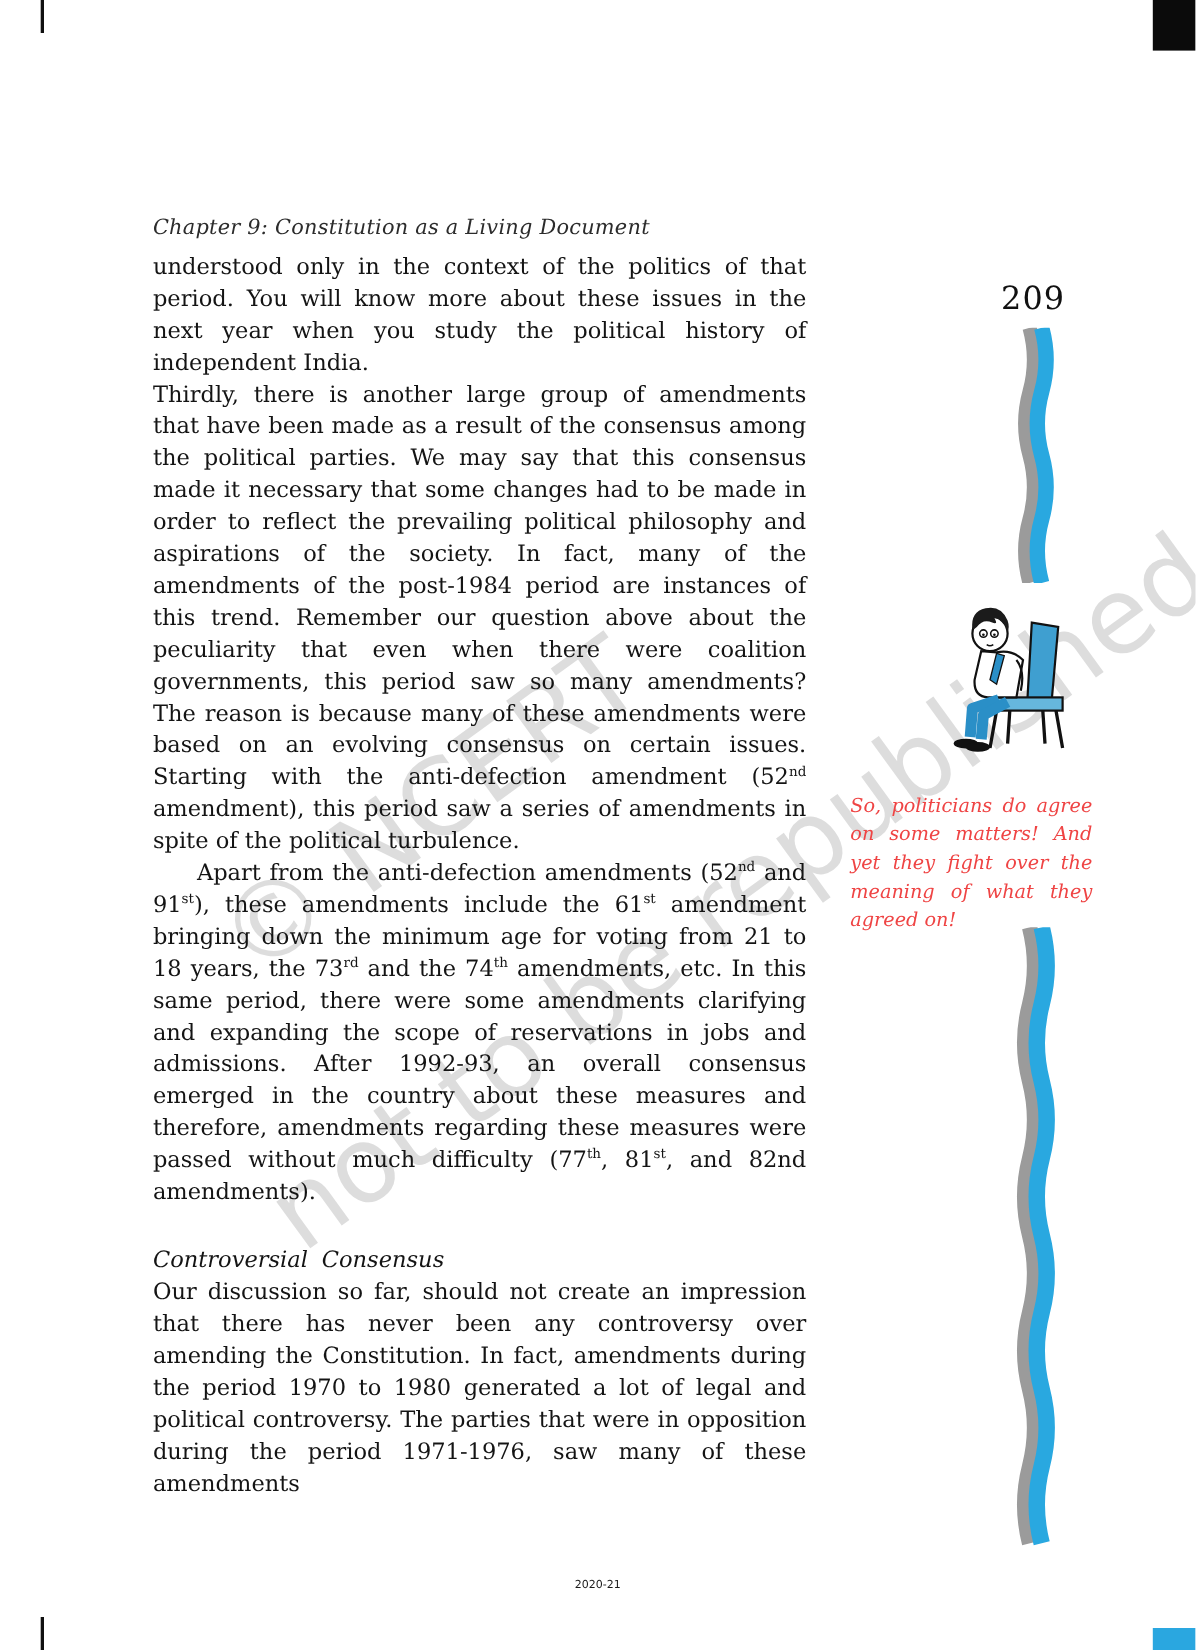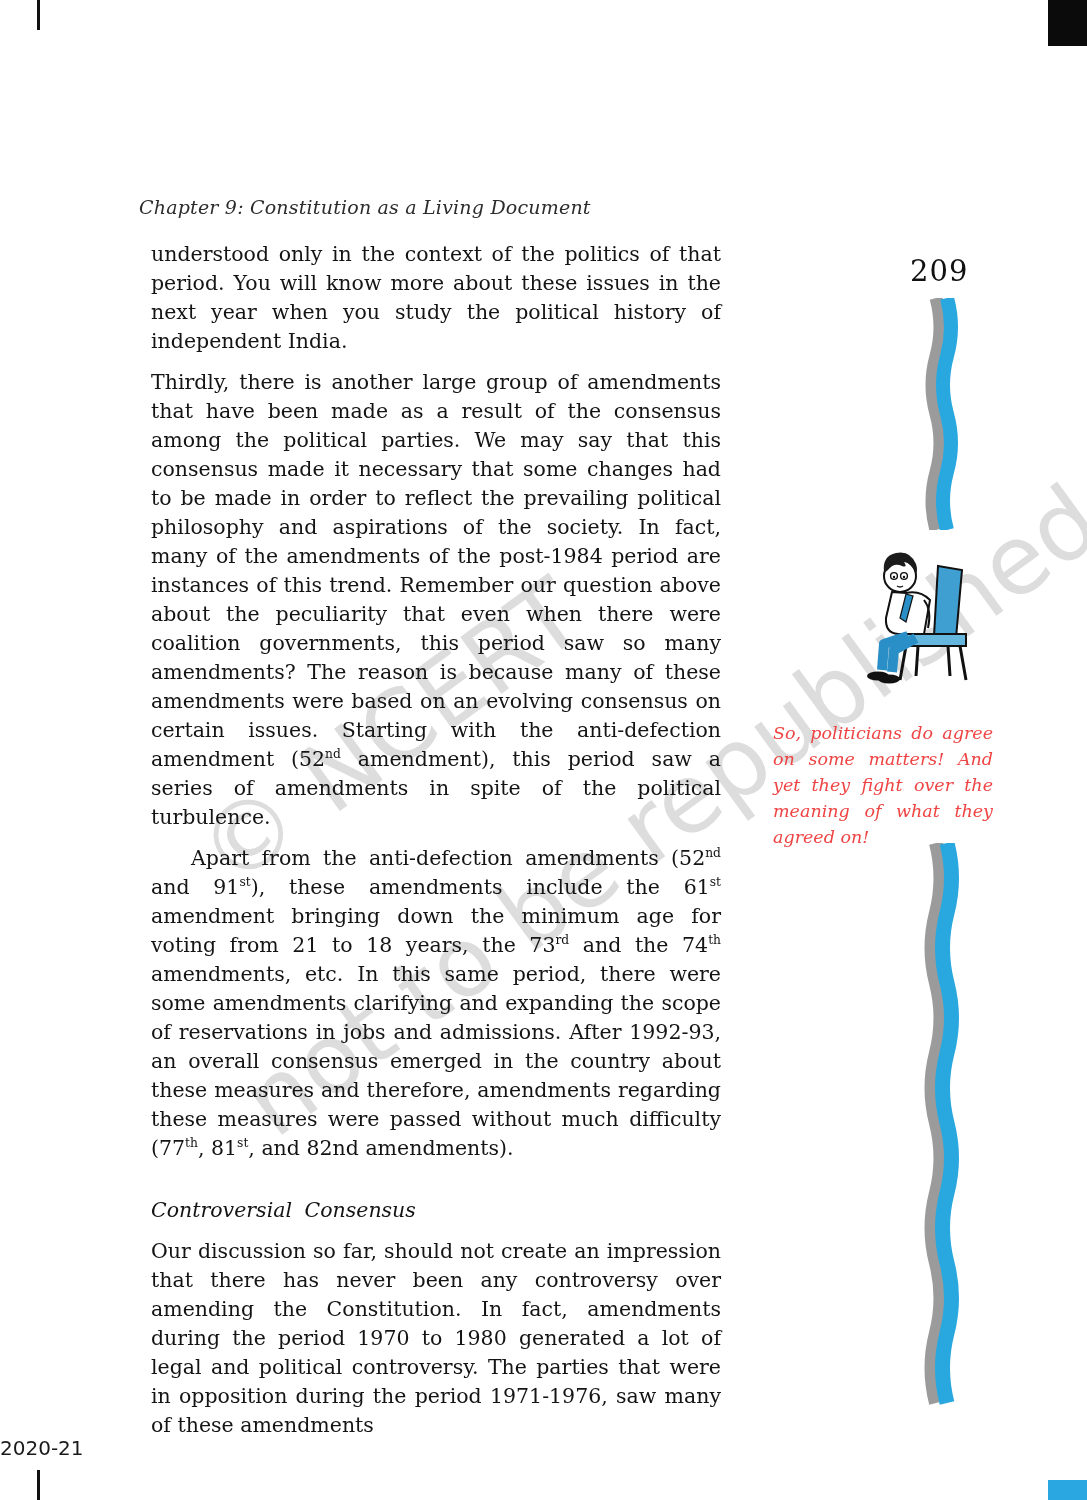--- a/index.html
+++ b/index.html
@@ -26,21 +26,21 @@
   .page-number {
     position:absolute; left:910px; top:254px;
     font-size:29px; letter-spacing:1px; color:#111;
   }
 
   
   .body-col {
     position:absolute; left:139px; top:228px; width:594px;
     font-size:20.5px; line-height:29px; text-align:justify; color:#141414;
   }
-  .para { margin:12px; }
+  .para { margin:0; }
   .section-heading { font-style:italic; margin-top:33px; word-spacing:6px; }
   .indent { text-indent:40px; }
   sup { font-size:0.6em; line-height:0; vertical-align:super; }
 
   
   .ribbon-short { position:absolute; left:916px; top:298px; }
   .ribbon-long  { position:absolute; left:916px; top:843px; }
   .illustration { position:absolute; left:848px; top:538px; }
   .caption {
     position:absolute; left:773px; top:720px; width:220px;
@@ -54,22 +54,22 @@
     transform:rotate(-36deg);
     font-family:"DejaVu Sans", sans-serif;
     font-size:96px; line-height:228px;
     color:rgba(150,150,150,0.32);
     white-space:nowrap; pointer-events:none; user-select:none;
   }
   .watermark .wm-line1 { padding-left:110px; }
 
   
   .footer {
-    position:absolute; left:0; top:1436px; width:1087px; text-align:left;
-    font-family:"DejaVu Sans", sans-serif; font-size:20px; color:#1a1a1a;
+    position:absolute; left:0; top:1436px; width:1087px; text-align:center;
+    font-family:"DejaVu Sans", sans-serif; font-size:10px; color:#1a1a1a;
   }
 </style>
 </head>
 <body>
 
 <div class="page">
 
   <div class="crop-left crop-top"></div>
   <div class="crop-left crop-bottom"></div>
   <div class="corner-black"></div>

